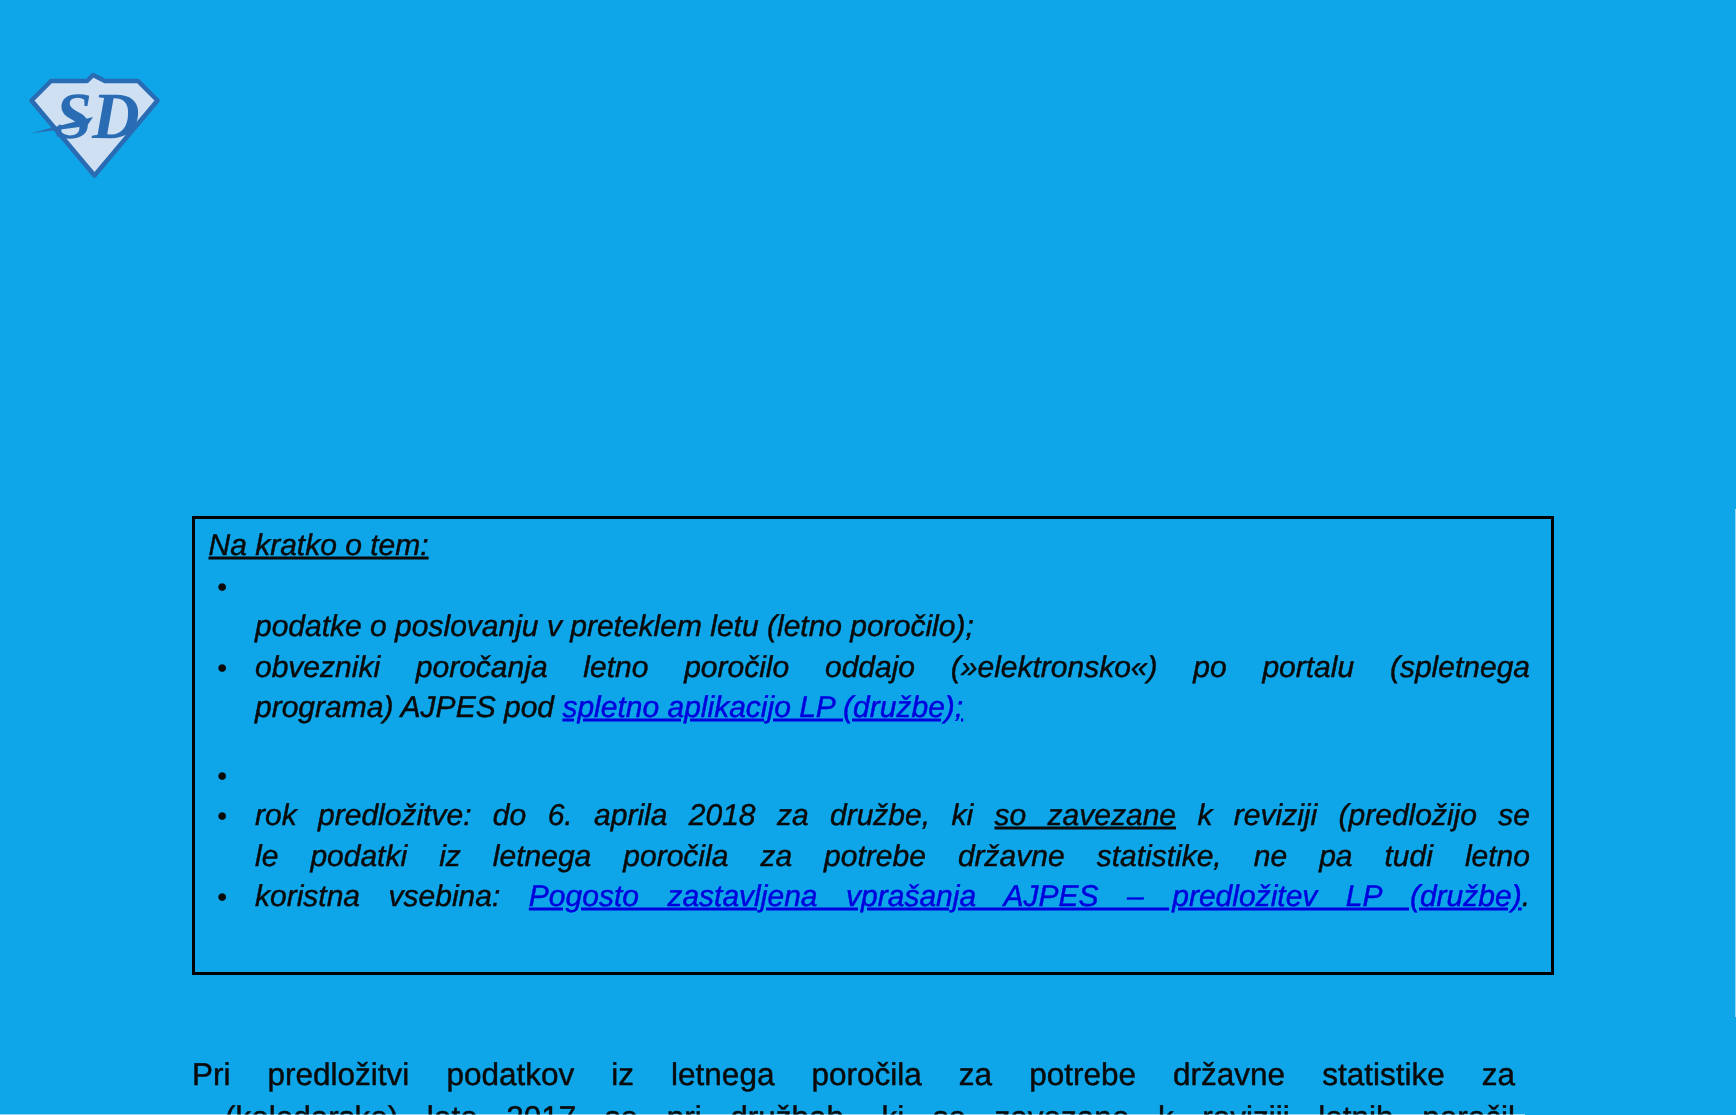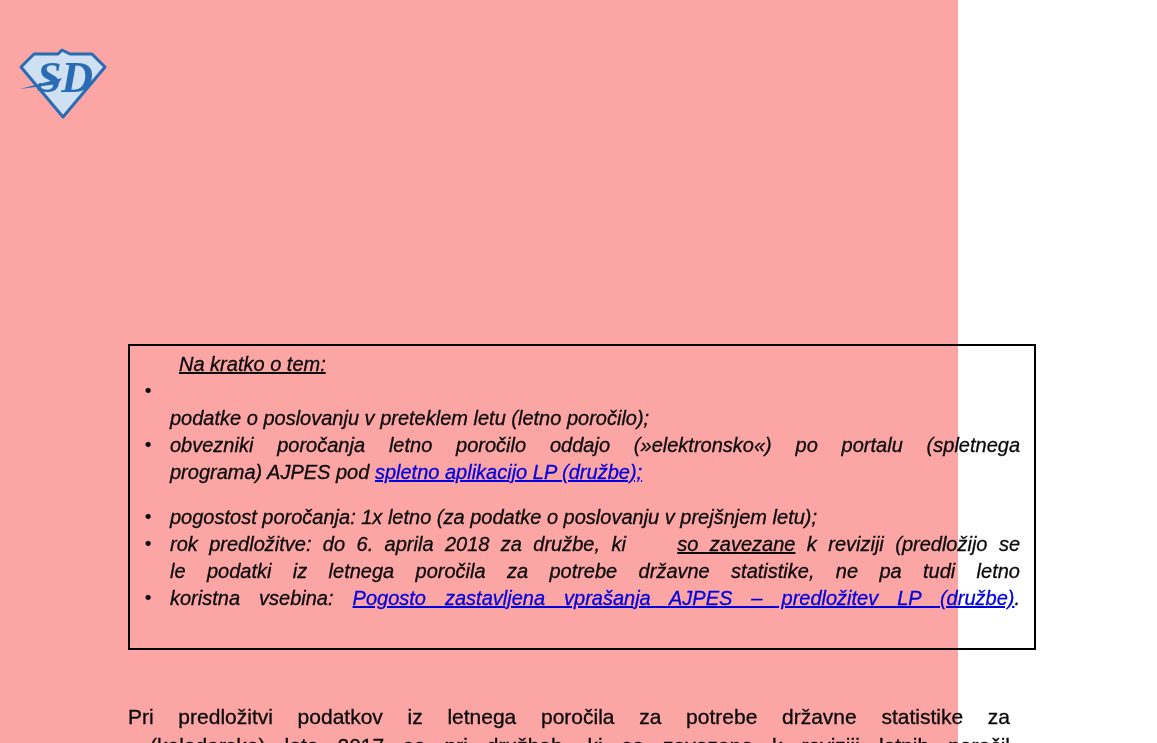--- a/index.html
+++ b/index.html
@@ -7,22 +7,22 @@
     background: #ffffff;
   }
   body {
     width: 1157px; height: 743px;
     overflow: hidden;
     font-family: "Liberation Sans", sans-serif;
     color: #000000;
   }
   .page {
     position: relative;
-    width: 958px; height: 743px;
-    background: #fca5a5;
+    width: 1157px; height: 743px;
+    background: #0ea5e9;
   }
   .logo {
     position: absolute;
     left: 18px; top: 47px;
     width: 90px; height: 74px;
   }
   .title {
     position: absolute;
     left: 0; top: 167px;
     width: 1157px;
@@ -48,21 +48,21 @@
   .bline { min-height: 27px; }
   .bline.blank { height: 18px; min-height: 18px; }
   .bline.bullet { position: relative; padding-left: 31px; }
   .bline.cont { padding-left: 31px; }
   .bline.just { text-align: justify; text-align-last: justify; }
   .marker {
     position: absolute; left: 6px; top: 0;
     font-style: normal;
     font-size: 18px;
   }
-  .u { text-decoration: underline; margin-left: 40px; }
+  .u { text-decoration: underline; }
   .lnk {
     color: #0000dd;
     text-decoration: underline;
     cursor: pointer;
   }
   .paragraph {
     position: absolute;
     left: 128px; top: 702px;
     width: 882px;
     font-size: 21px;
@@ -90,21 +90,21 @@
   <div class="infobox">
     <div class="bline heading">
       <span class="u">Na kratko o tem:</span>
     </div>
 
   <div class="bline bullet just"><span class="marker">•</span></div>
       <div class="bline cont"><span>podatke o poslovanju v preteklem letu (letno poročilo);</span></div>
       <div class="bline bullet just"><span class="marker">•</span><span>obvezniki poročanja letno poročilo oddajo (»elektronsko«) po portalu (spletnega</span></div>
       <div class="bline cont"><span>programa) AJPES pod </span><a href="#" class="lnk">spletno aplikacijo LP (družbe);</a></div>
       <div class="bline blank"></div>
-      <div class="bline bullet"><span class="marker">•</span><span>pogostost poročanja: 1x letno (za podatke o poslovanju v prejšnjem letu);</span></div>
+      <div class="bline bullet"><span class="marker">•</span></div>
       <div class="bline bullet just"><span class="marker">•</span><span>rok predložitve: do 6. aprila 2018 za družbe, ki </span><span class="u">so zavezane</span><span> k reviziji (predložijo se</span></div>
       <div class="bline cont just"><span>le podatki iz letnega poročila za potrebe državne statistike, ne pa tudi letno</span></div>
       <div class="bline bullet just"><span class="marker">•</span><span>koristna vsebina: </span><a href="#" class="lnk">Pogosto zastavljena vprašanja AJPES – predložitev LP (družbe)</a><span>.</span></div>
     </div>
 
   <div class="paragraph">
       <div class="pline">Pri predložitvi podatkov iz letnega poročila za potrebe državne statistike za</div>
       <div class="pline indent">(koledarsko) leto 2017 se pri družbah, ki so zavezane k reviziji letnih poročil</div>
     </div>
 

